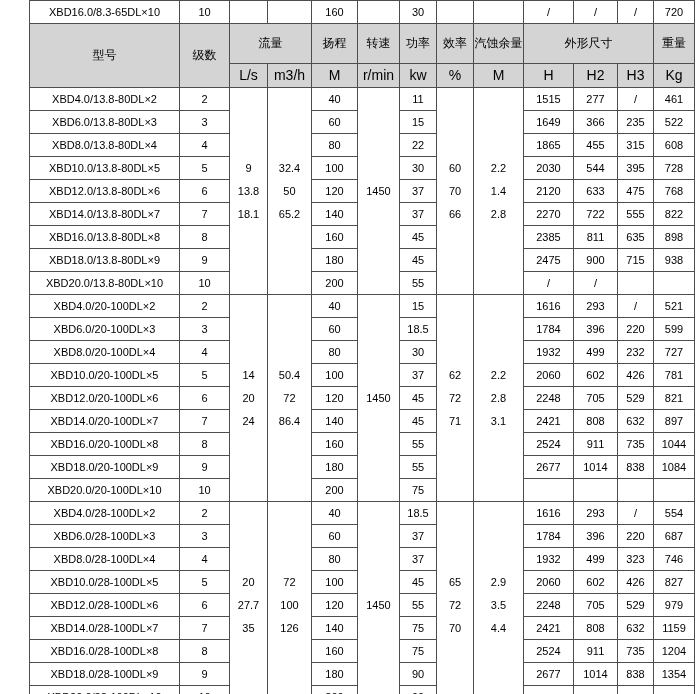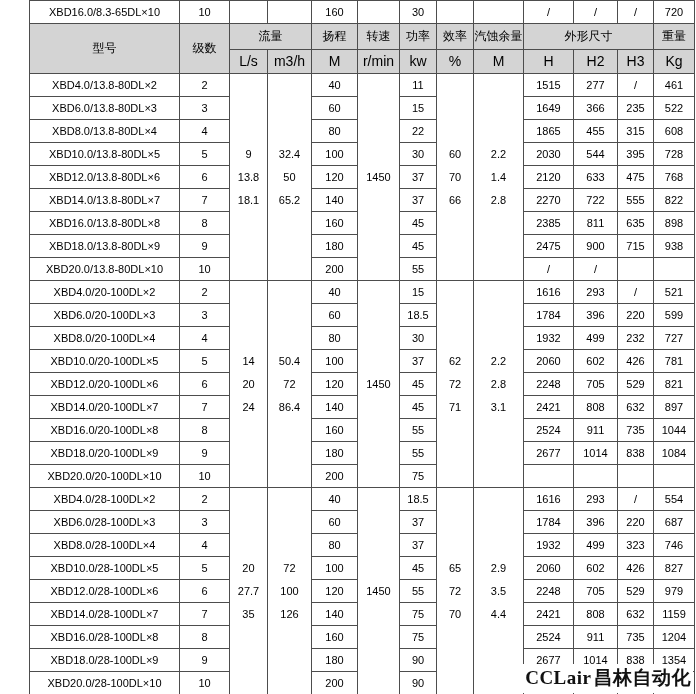--- a/index.html
+++ b/index.html
@@ -28,21 +28,21 @@
     line-height: 1.1;
     overflow: hidden;
     white-space: nowrap;
     background: var(--row-bg, #fff);
   }
   tr.partial-row td { height: 21px; }
   tr.header-row td {
     background: var(--header-bg, #d4d4d4);
     font-size: 12px;
   }
-  tr.h1 td { height: 26px; }
+  tr.h1 td { height: 40px; }
   tr.h2row td { height: 24px; font-size: 14px; }
   td.npsh-hdr { font-size: 11px; }
   tr.body-row td { height: 23px; }
   td.stack-cell { vertical-align: middle; }
   .stack { display: inline-block; }
   .stack-line { height: 23px; line-height: 23px; font-size: 11px; }
   .watermark {
     position: absolute;
     right: 3px; bottom: 1px;
     background: #ffffff;
@@ -400,16 +400,13 @@
           <td>200</td>
           <td>90</td>
           <td></td>
           <td></td>
           <td></td>
           <td></td>
         </tr>
       </tbody>
   </table>
 
-  <div class="watermark">
-    <span class="latin">CCLair</span><span class="cjk">昌林自动化</span>
-  </div>
 </div>
 
 </body></html>

